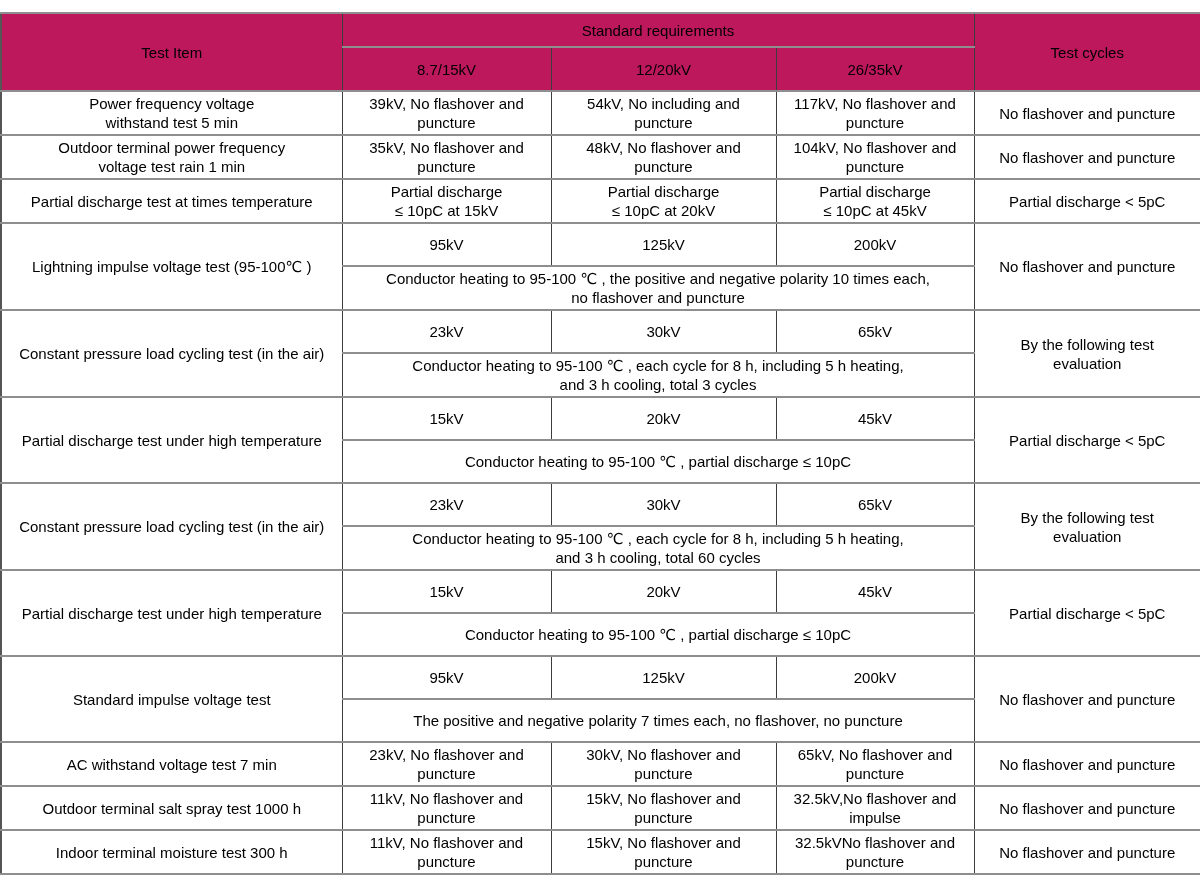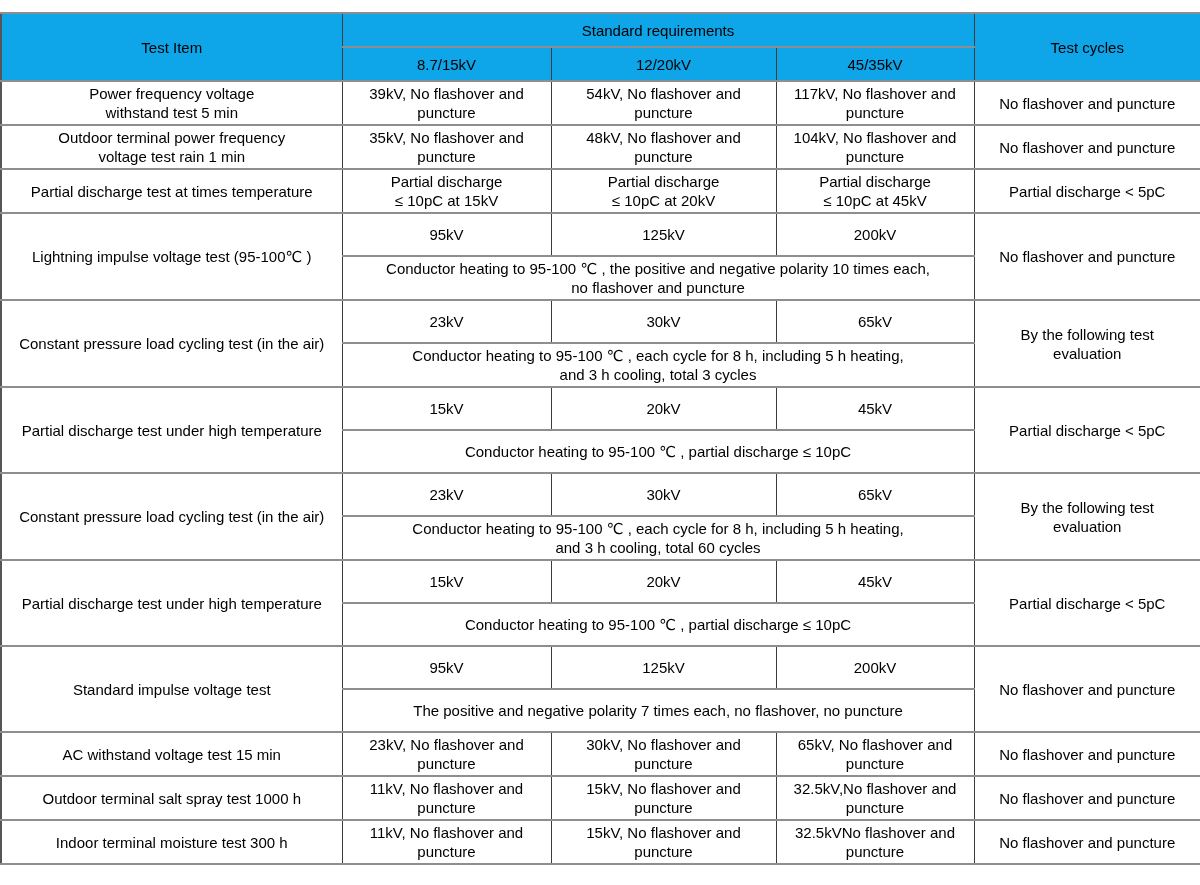--- a/index.html
+++ b/index.html
@@ -25,23 +25,23 @@
     border-right: 1px solid #3c3c3c;
     border-top: 2px solid #8e8e8e;
     border-bottom: 2px solid #8e8e8e;
     padding: 2px 4px;
     vertical-align: middle;
     text-align: center;
     white-space: pre-line;
     overflow: hidden;
     font-weight: normal;
   }
-  thead th { background: #0ea5e9; }
+  thead th { background: #be185d; }
   thead tr.h1 { height: 34px; }
-  thead tr.h2 { height: 34px; padding-left: 36px; }
+  thead tr.h2 { height: 44px; padding-left: 36px; }
   tbody tr { height: 43px; }
   td.item { text-align: left; padding-left: 8px; }
 </style>
 </head>
 <body>
 
 <div class="page">
   <table class="spec">
     <colgroup>
       <col style="width:341px">
@@ -52,30 +52,30 @@
     </colgroup>
     <thead>
       <tr class="h1">
         <th rowspan="2">Test Item</th>
         <th colspan="3">Standard requirements</th>
         <th rowspan="2">Test cycles</th>
       </tr>
       <tr class="h2">
         <th>8.7/15kV</th>
         <th>12/20kV</th>
-        <th>45/35kV</th>
+        <th>26/35kV</th>
       </tr>
     </thead>
     <tbody>
         <tr>
           <td class="item">Power frequency voltage
 withstand test 5 min</td>
           <td class="val">39kV, No flashover and
 puncture</td>
-          <td class="val">54kV, No flashover and
+          <td class="val">54kV, No including and
 puncture</td>
           <td class="val">117kV, No flashover and
 puncture</td>
           <td class="result">No flashover and puncture</td>
         </tr>
         <tr>
           <td class="item">Outdoor terminal power frequency
 voltage test rain 1 min</td>
           <td class="val">35kV, No flashover and
 puncture</td>
@@ -154,37 +154,37 @@
           <td class="item" rowspan="2">Standard impulse voltage test</td>
           <td class="val">95kV</td>
           <td class="val">125kV</td>
           <td class="val">200kV</td>
           <td class="result" rowspan="2">No flashover and puncture</td>
         </tr>
         <tr>
           <td class="note" colspan="3">The positive and negative polarity 7 times each, no flashover, no puncture</td>
         </tr>
         <tr>
-          <td class="item">AC withstand voltage test 15 min</td>
+          <td class="item">AC withstand voltage test 7 min</td>
           <td class="val">23kV, No flashover and
 puncture</td>
           <td class="val">30kV, No flashover and
 puncture</td>
           <td class="val">65kV, No flashover and
 puncture</td>
           <td class="result">No flashover and puncture</td>
         </tr>
         <tr>
           <td class="item">Outdoor terminal salt spray test 1000 h</td>
           <td class="val">11kV, No flashover and
 puncture</td>
           <td class="val">15kV, No flashover and
 puncture</td>
           <td class="val">32.5kV,No flashover and
-puncture</td>
+impulse</td>
           <td class="result">No flashover and puncture</td>
         </tr>
         <tr>
           <td class="item">Indoor terminal moisture test 300 h</td>
           <td class="val">11kV, No flashover and
 puncture</td>
           <td class="val">15kV, No flashover and
 puncture</td>
           <td class="val">32.5kVNo flashover and
 puncture</td>

